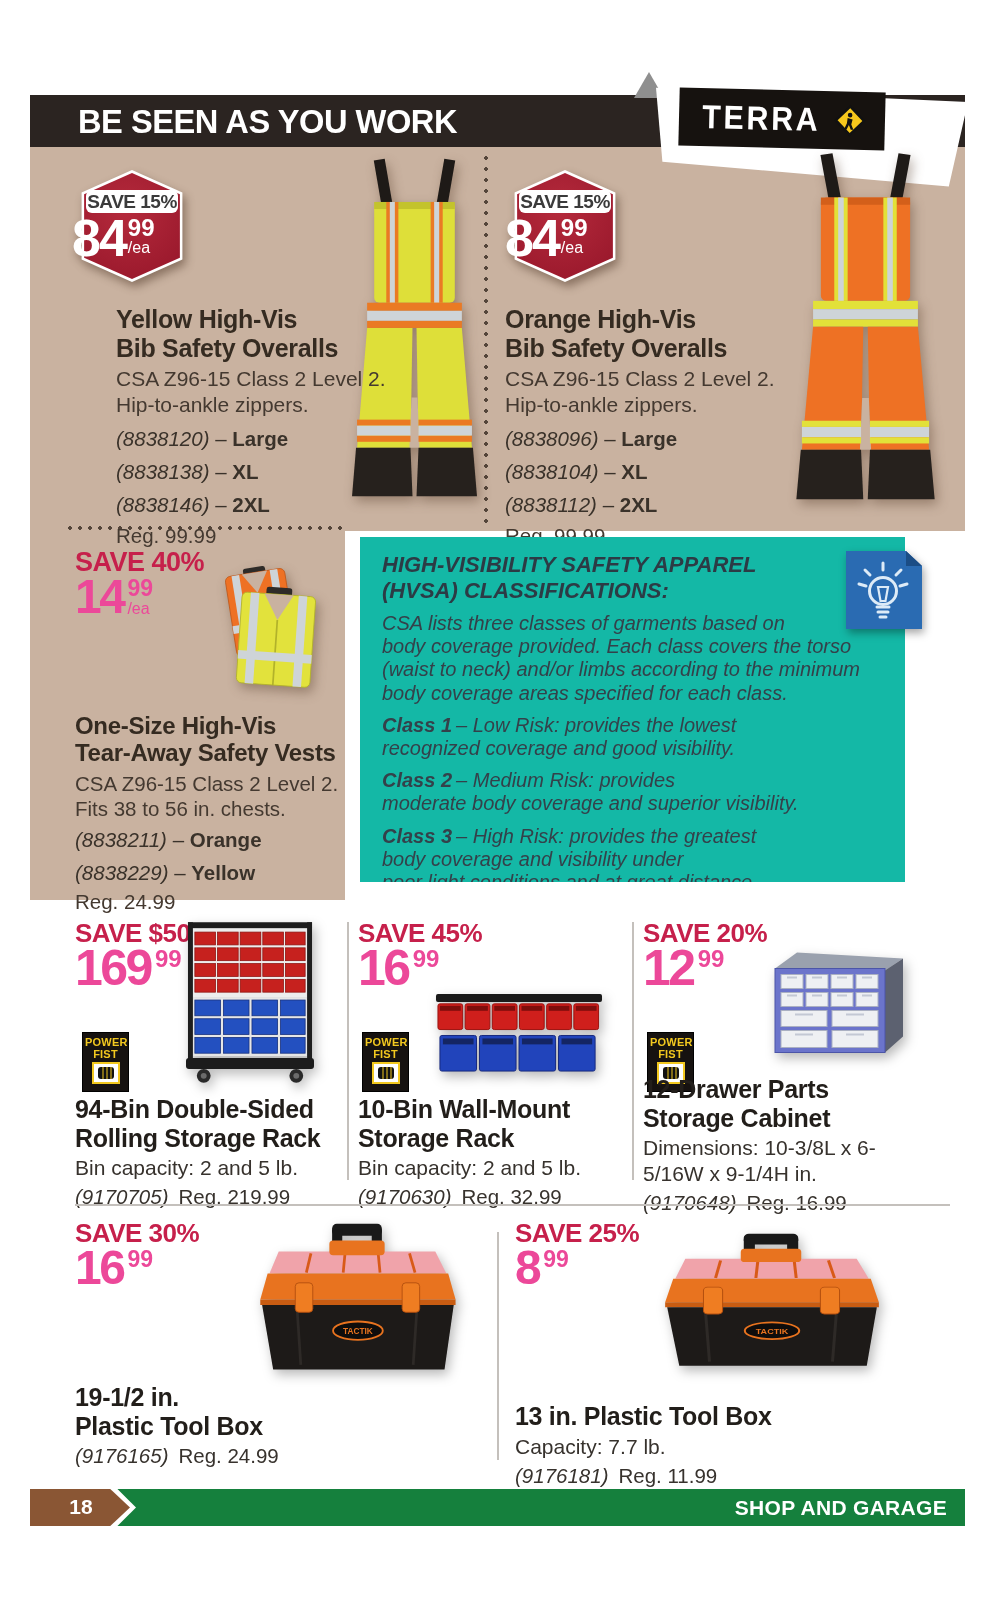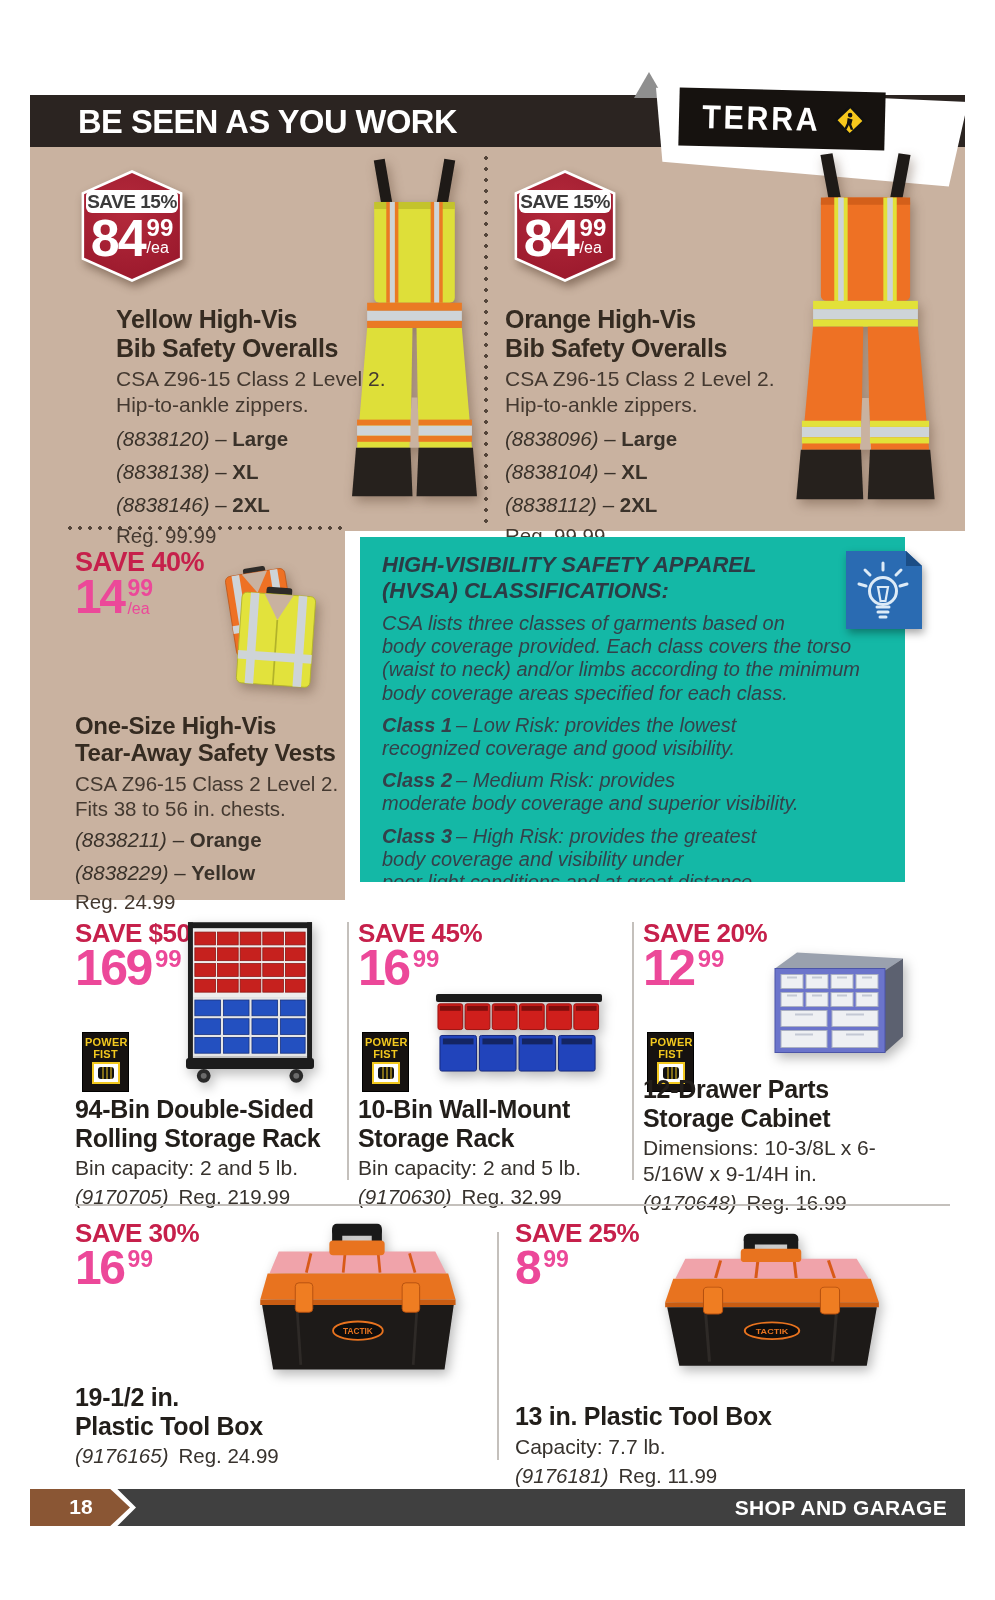--- a/index.html
+++ b/index.html
@@ -37,21 +37,21 @@
   
   .badge{width:120px;height:112px;filter:drop-shadow(3px 5px 5px rgba(60,35,20,.45));}
   .badge .hex-o{position:absolute;inset:0;background:#ffffff;
     clip-path:polygon(50% 0,92% 20%,92% 80%,50% 100%,8% 80%,8% 20%);}
   .badge .hex-i{position:absolute;inset:3px;background:radial-gradient(circle at 45% 35%,#b52a3c,#931428);
     clip-path:polygon(50% 0,92% 20%,92% 80%,50% 100%,8% 80%,8% 20%);}
   .badge .pill{position:absolute;left:14px;top:20px;width:92px;height:23px;background:#ffffff;
     border-radius:6px;display:flex;align-items:center;justify-content:center;
     font-weight:bold;font-size:19px;color:#3b3b3b;letter-spacing:-0.5px;}
   .badge .bprice{position:absolute;left:0;top:46px;width:120px;display:flex;
-    justify-content:center;align-items:flex-start;color:#ffffff;}
+    justify-content:flex-start;align-items:flex-start;color:#ffffff;}
   .badge .bint{font-size:52px;font-weight:bold;line-height:0.85;letter-spacing:-2px;}
   .badge .bside{display:flex;flex-direction:column;margin-left:2px;}
   .badge .bcents{font-size:24px;font-weight:bold;line-height:1;}
   .badge .bper{font-size:16px;line-height:1.05;}
 
   
   .price{display:flex;align-items:flex-start;color:#ec4899;}
   .price .int{font-weight:bold;line-height:0.85;letter-spacing:-2.5px;}
   .price .side{display:flex;flex-direction:column;margin-left:4px;}
   .price .cents{font-weight:bold;line-height:1;}
@@ -86,21 +86,21 @@
   .vline{width:2px;background:#c4c0bc;}
   .hline{height:2px;background:#c4c0bc;}
   .pf-badge{width:47px;background:#161210;border:1px solid #000;text-align:center;
     padding:3px 2px 3px;box-sizing:border-box;}
   .pf-text{color:#f2c81f;font-weight:bold;font-size:11px;line-height:1.1;letter-spacing:0.2px;}
   .pf-fist{margin-top:2px;}
   .shadow-w{filter:drop-shadow(3px 5px 6px rgba(0,0,0,.28));}
   .shadow-b{filter:drop-shadow(3px 5px 6px rgba(70,45,25,.38));}
 
   
-  .f-bar{left:112px;top:1489px;width:853px;height:37px;background:#404040;
+  .f-bar{left:112px;top:1489px;width:853px;height:37px;background:#15803d;
     display:flex;align-items:center;justify-content:flex-end;padding-right:18px;box-sizing:border-box;}
   .f-label{color:#ffffff;font-weight:bold;font-size:21px;letter-spacing:0.3px;}
   .f-chev-w{left:100px;top:1486px;width:36px;height:43px;background:#ffffff;
     clip-path:polygon(0 0,40% 0,100% 50%,40% 100%,0 100%);}
   .f-chev-b{left:96px;top:1489px;width:34px;height:37px;background:#8a5634;
     clip-path:polygon(0 0,42% 0,100% 50%,42% 100%,0 100%);}
   .f-brown{left:30px;top:1489px;width:80px;height:37px;background:#8a5634;}
   .f-num{left:60px;top:1495px;width:42px;text-align:center;color:#ffffff;
     font-weight:bold;font-size:21px;}
 </style>

